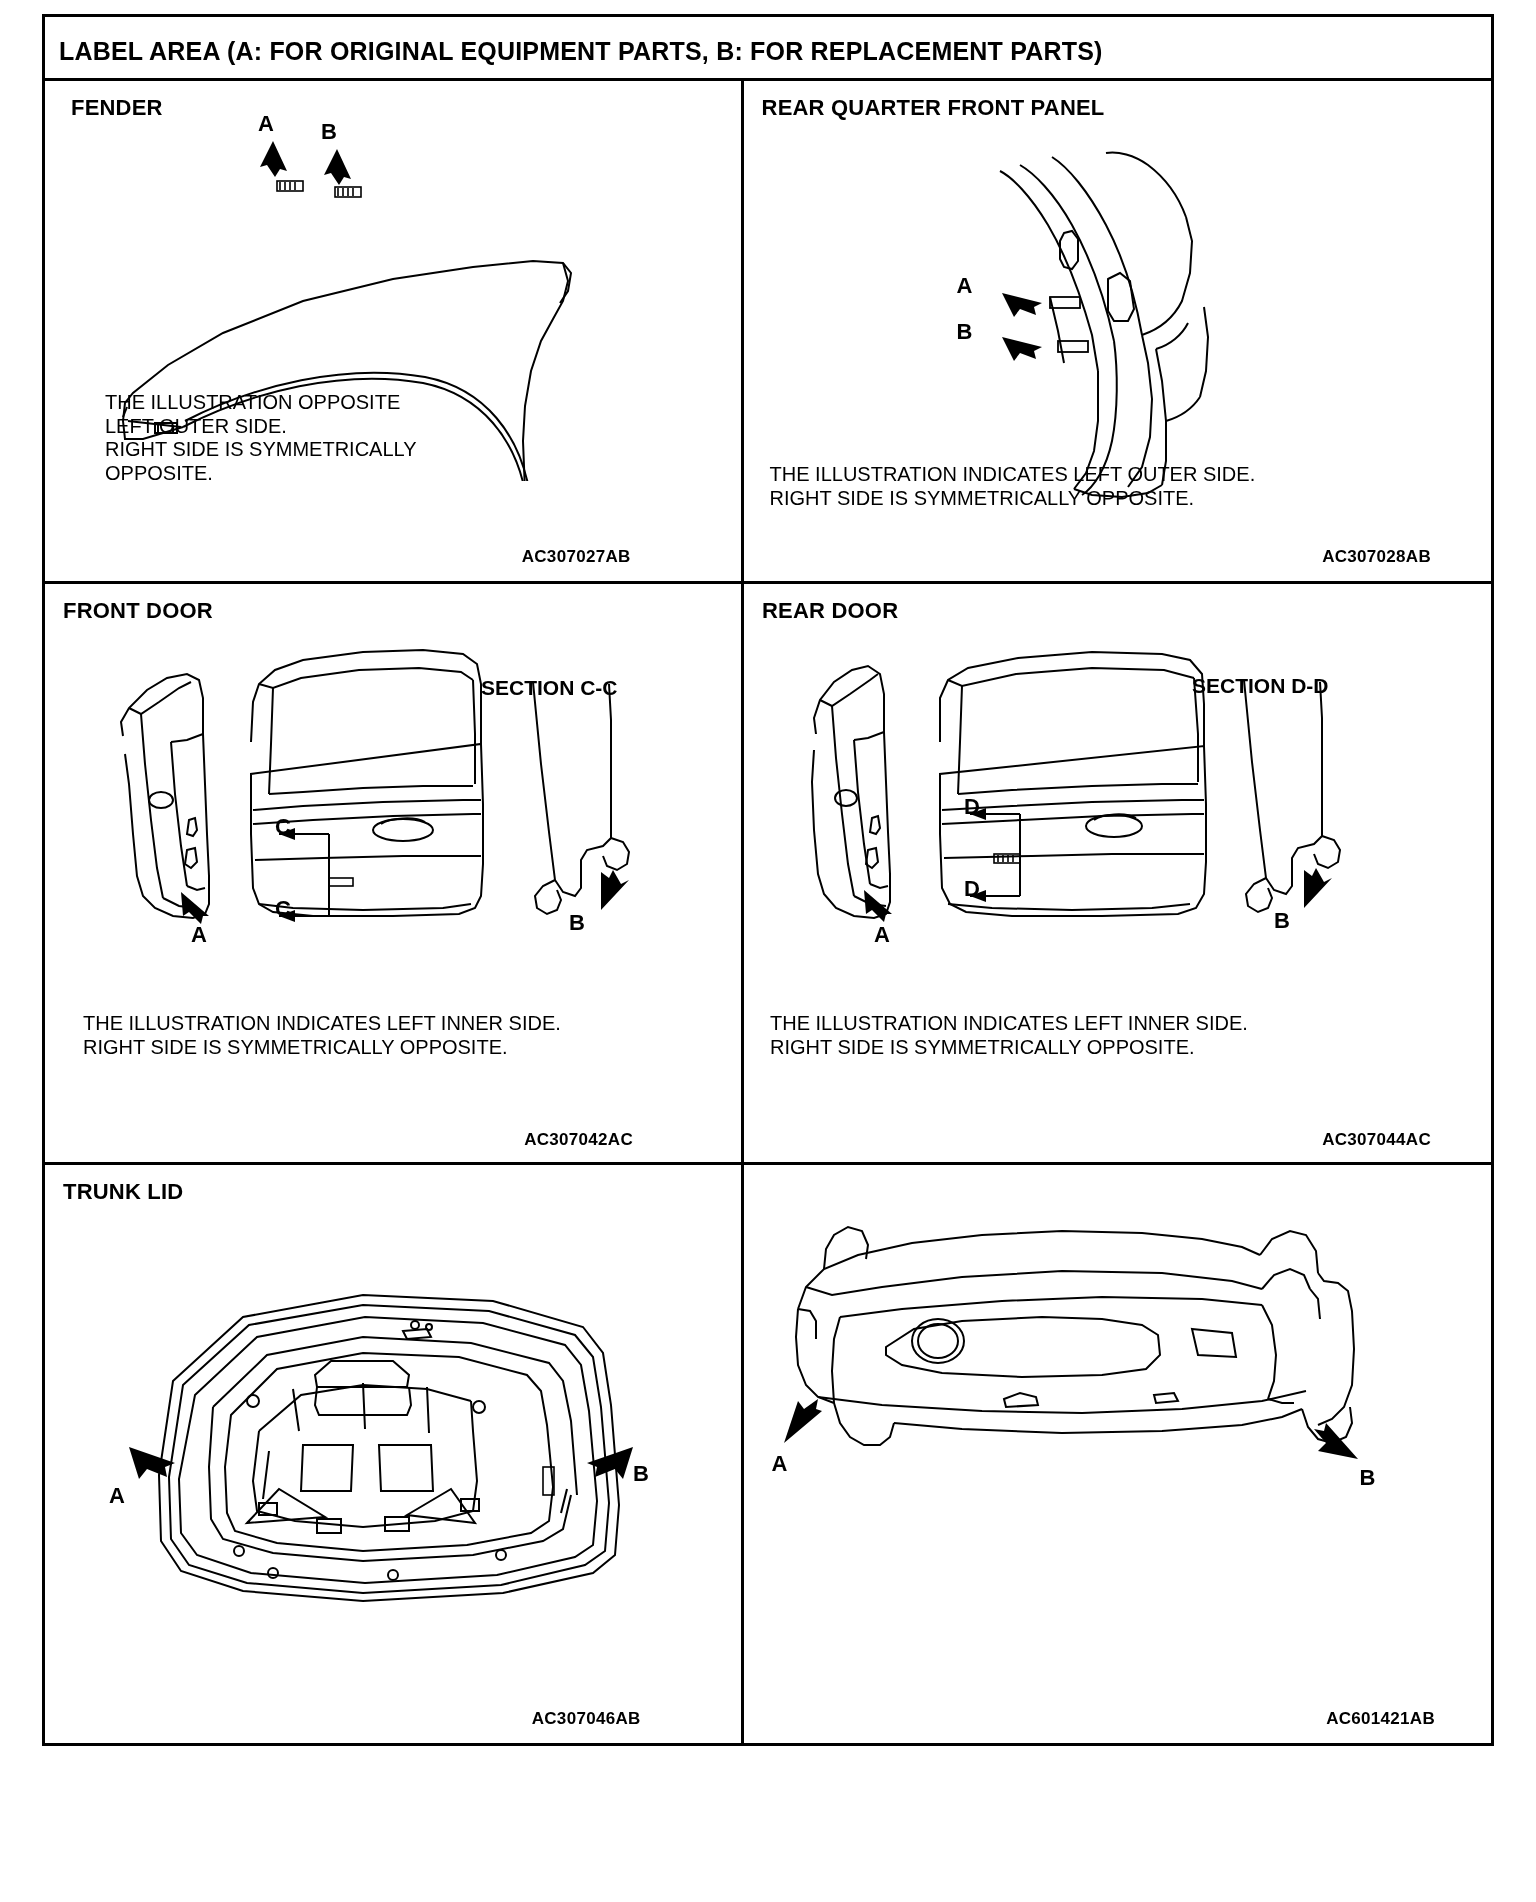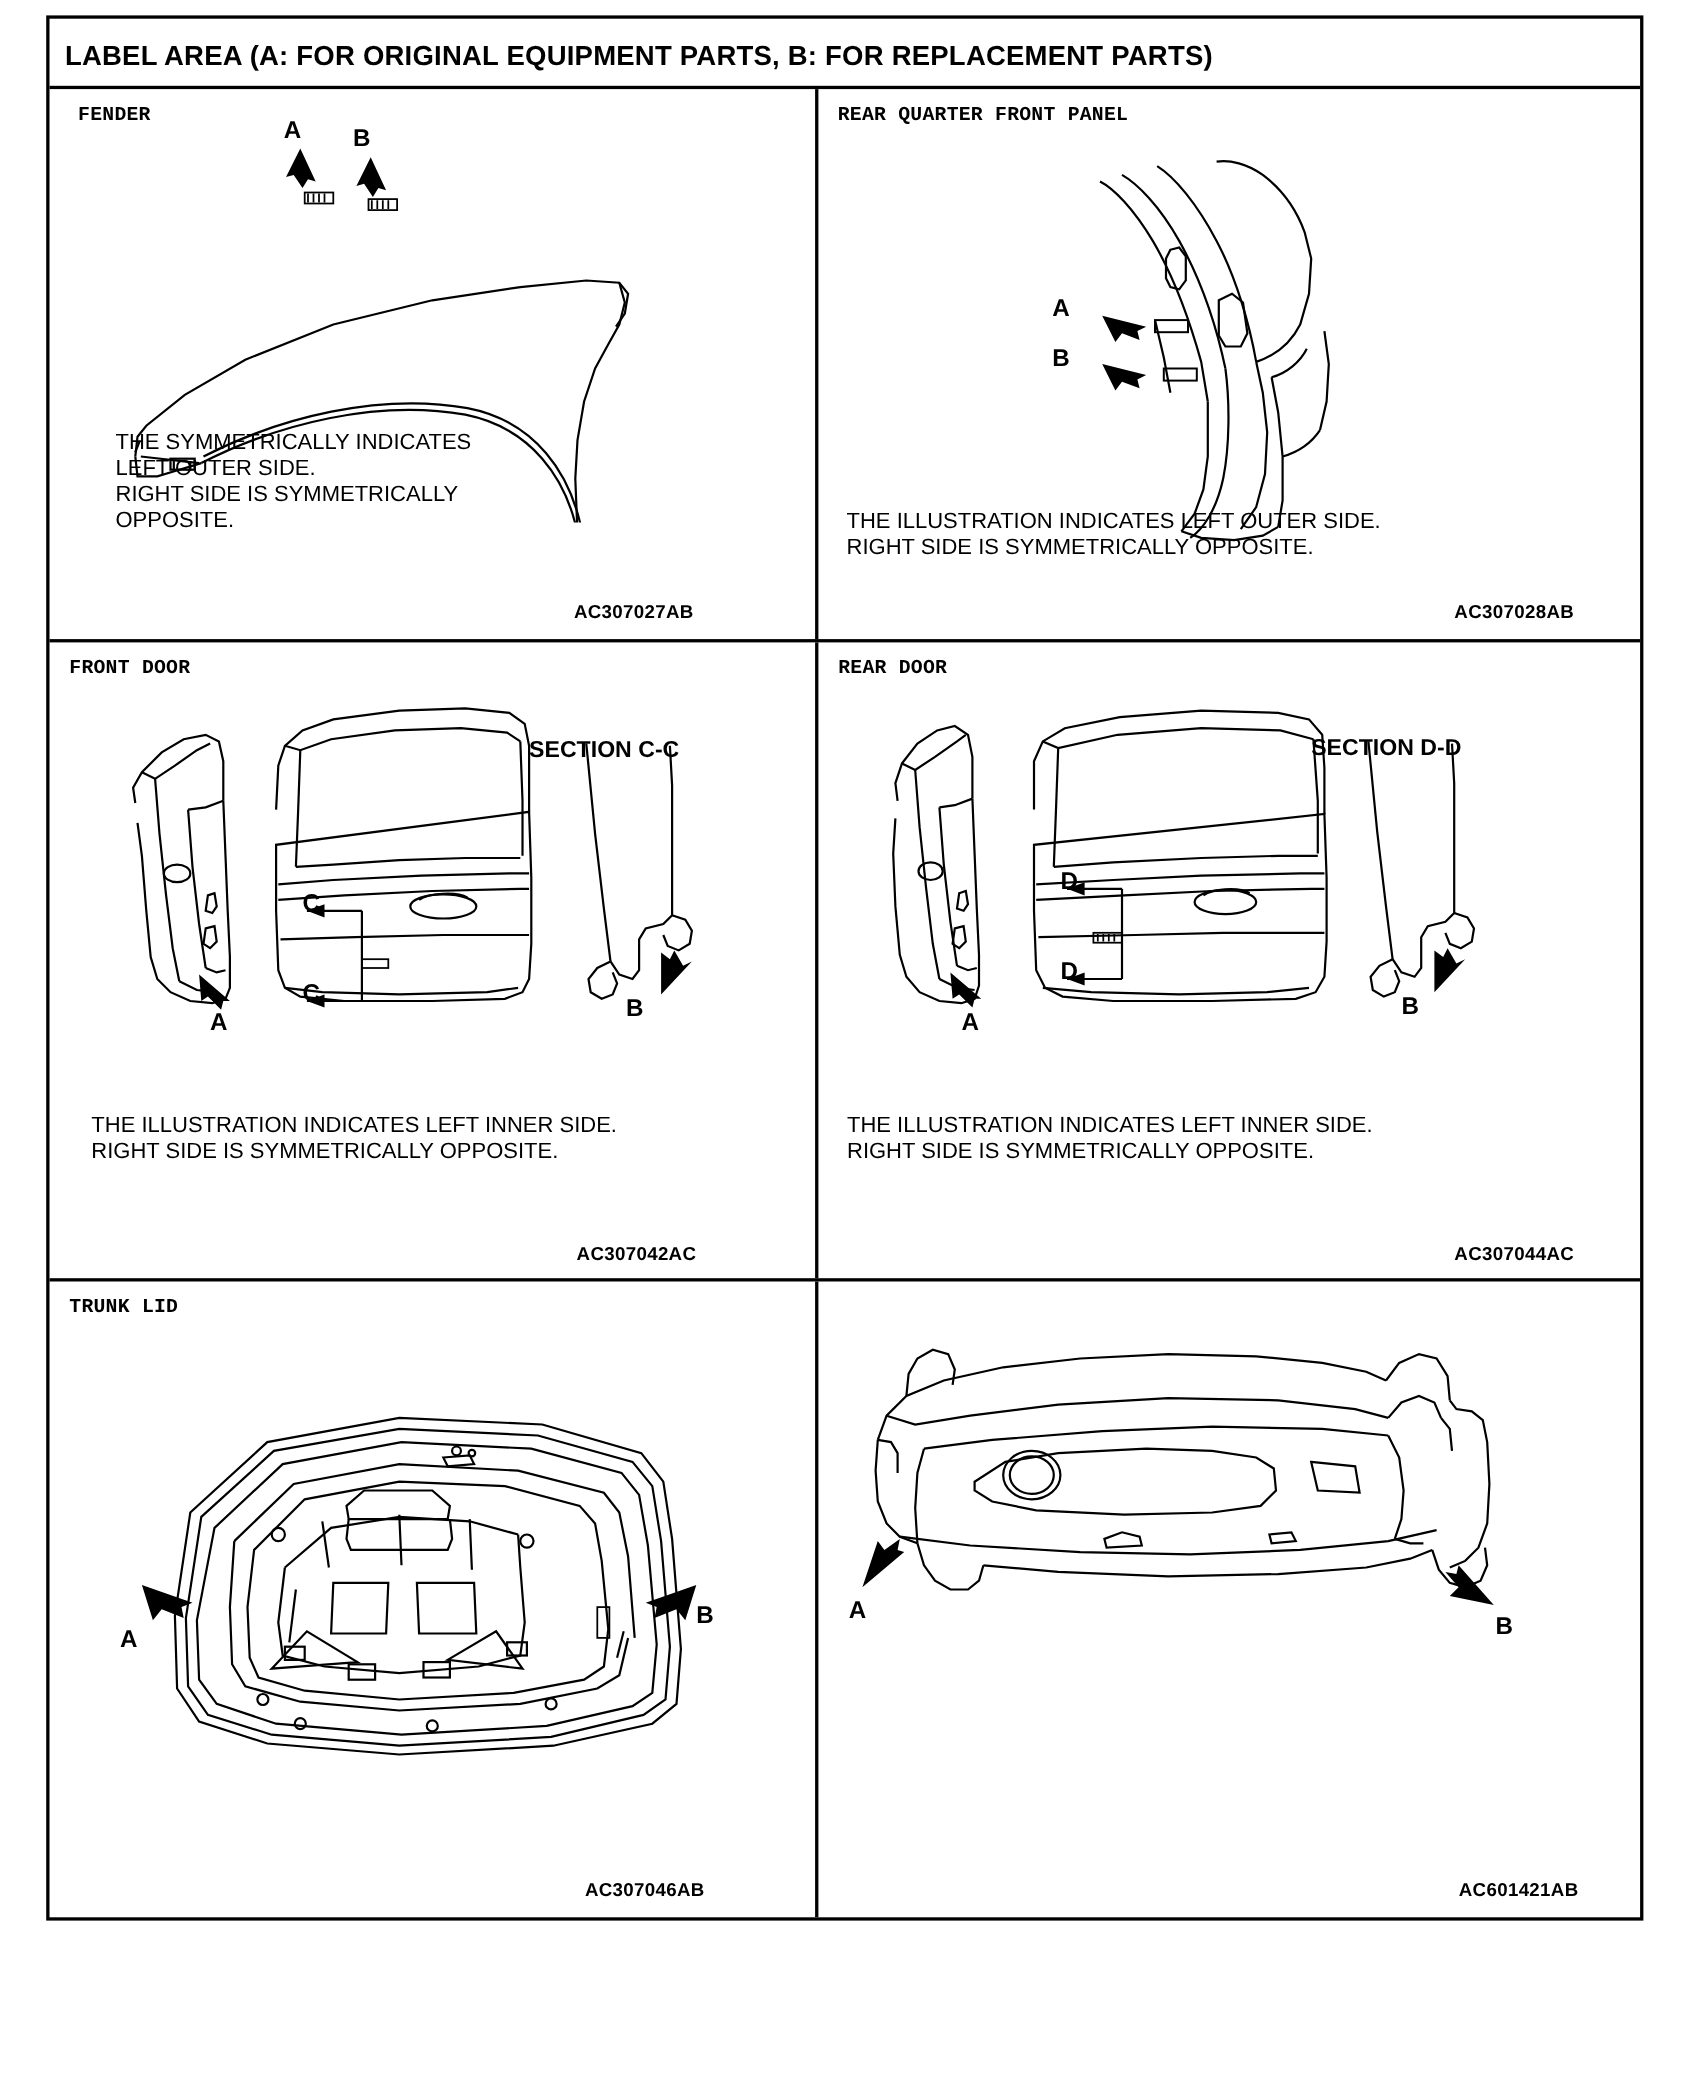--- a/index.html
+++ b/index.html
@@ -41,24 +41,23 @@
     padding: 14px 18px 10px 18px;
   }
   .cell.left {
     width: 700px;
     border-right: 3px solid #000;
   }
   .cell.right {
     width: 749px;
   }
   .panel-title {
-    font-size: 18px;
+    font-size: 22px;
     font-weight: bold;
     letter-spacing: 0.2px;
-    font-family: Liberation Mono, monospace;
   }
   .panel-title.indent {
     margin-left: 8px;
   }
   .note {
     font-size: 20px;
     line-height: 1.18;
     letter-spacing: 0;
   }
   .code {
@@ -115,21 +114,21 @@
           <g fill="#000" stroke="none">
             <path d="M210,20 L224,50 L217,48 L212,56 L204,44 L197,46 Z"></path>
             <path d="M274,28 L288,58 L281,56 L276,64 L268,52 L261,54 Z"></path>
           </g>
         </svg>
         <div class="abs lbl" style="left:195px; top:-10px;">A</div>
         <div class="abs lbl" style="left:258px; top:-2px;">B</div>
       </div>
 
       <div class="abs note" style="left:60px; top:310px;">
-        <div>THE SYMMETRICALLY INDICATES</div>
+        <div>THE ILLUSTRATION OPPOSITE</div>
         <div>LEFT OUTER SIDE.</div>
         <div>RIGHT SIDE IS SYMMETRICALLY</div>
         <div>OPPOSITE.</div>
       </div>
       <div class="abs code" style="right:110px; bottom:14px;">AC307027AB</div>
     </div>
 
     <div class="cell right" style="height:500px;">
       <div class="panel-title">REAR QUARTER FRONT PANEL</div>
 

